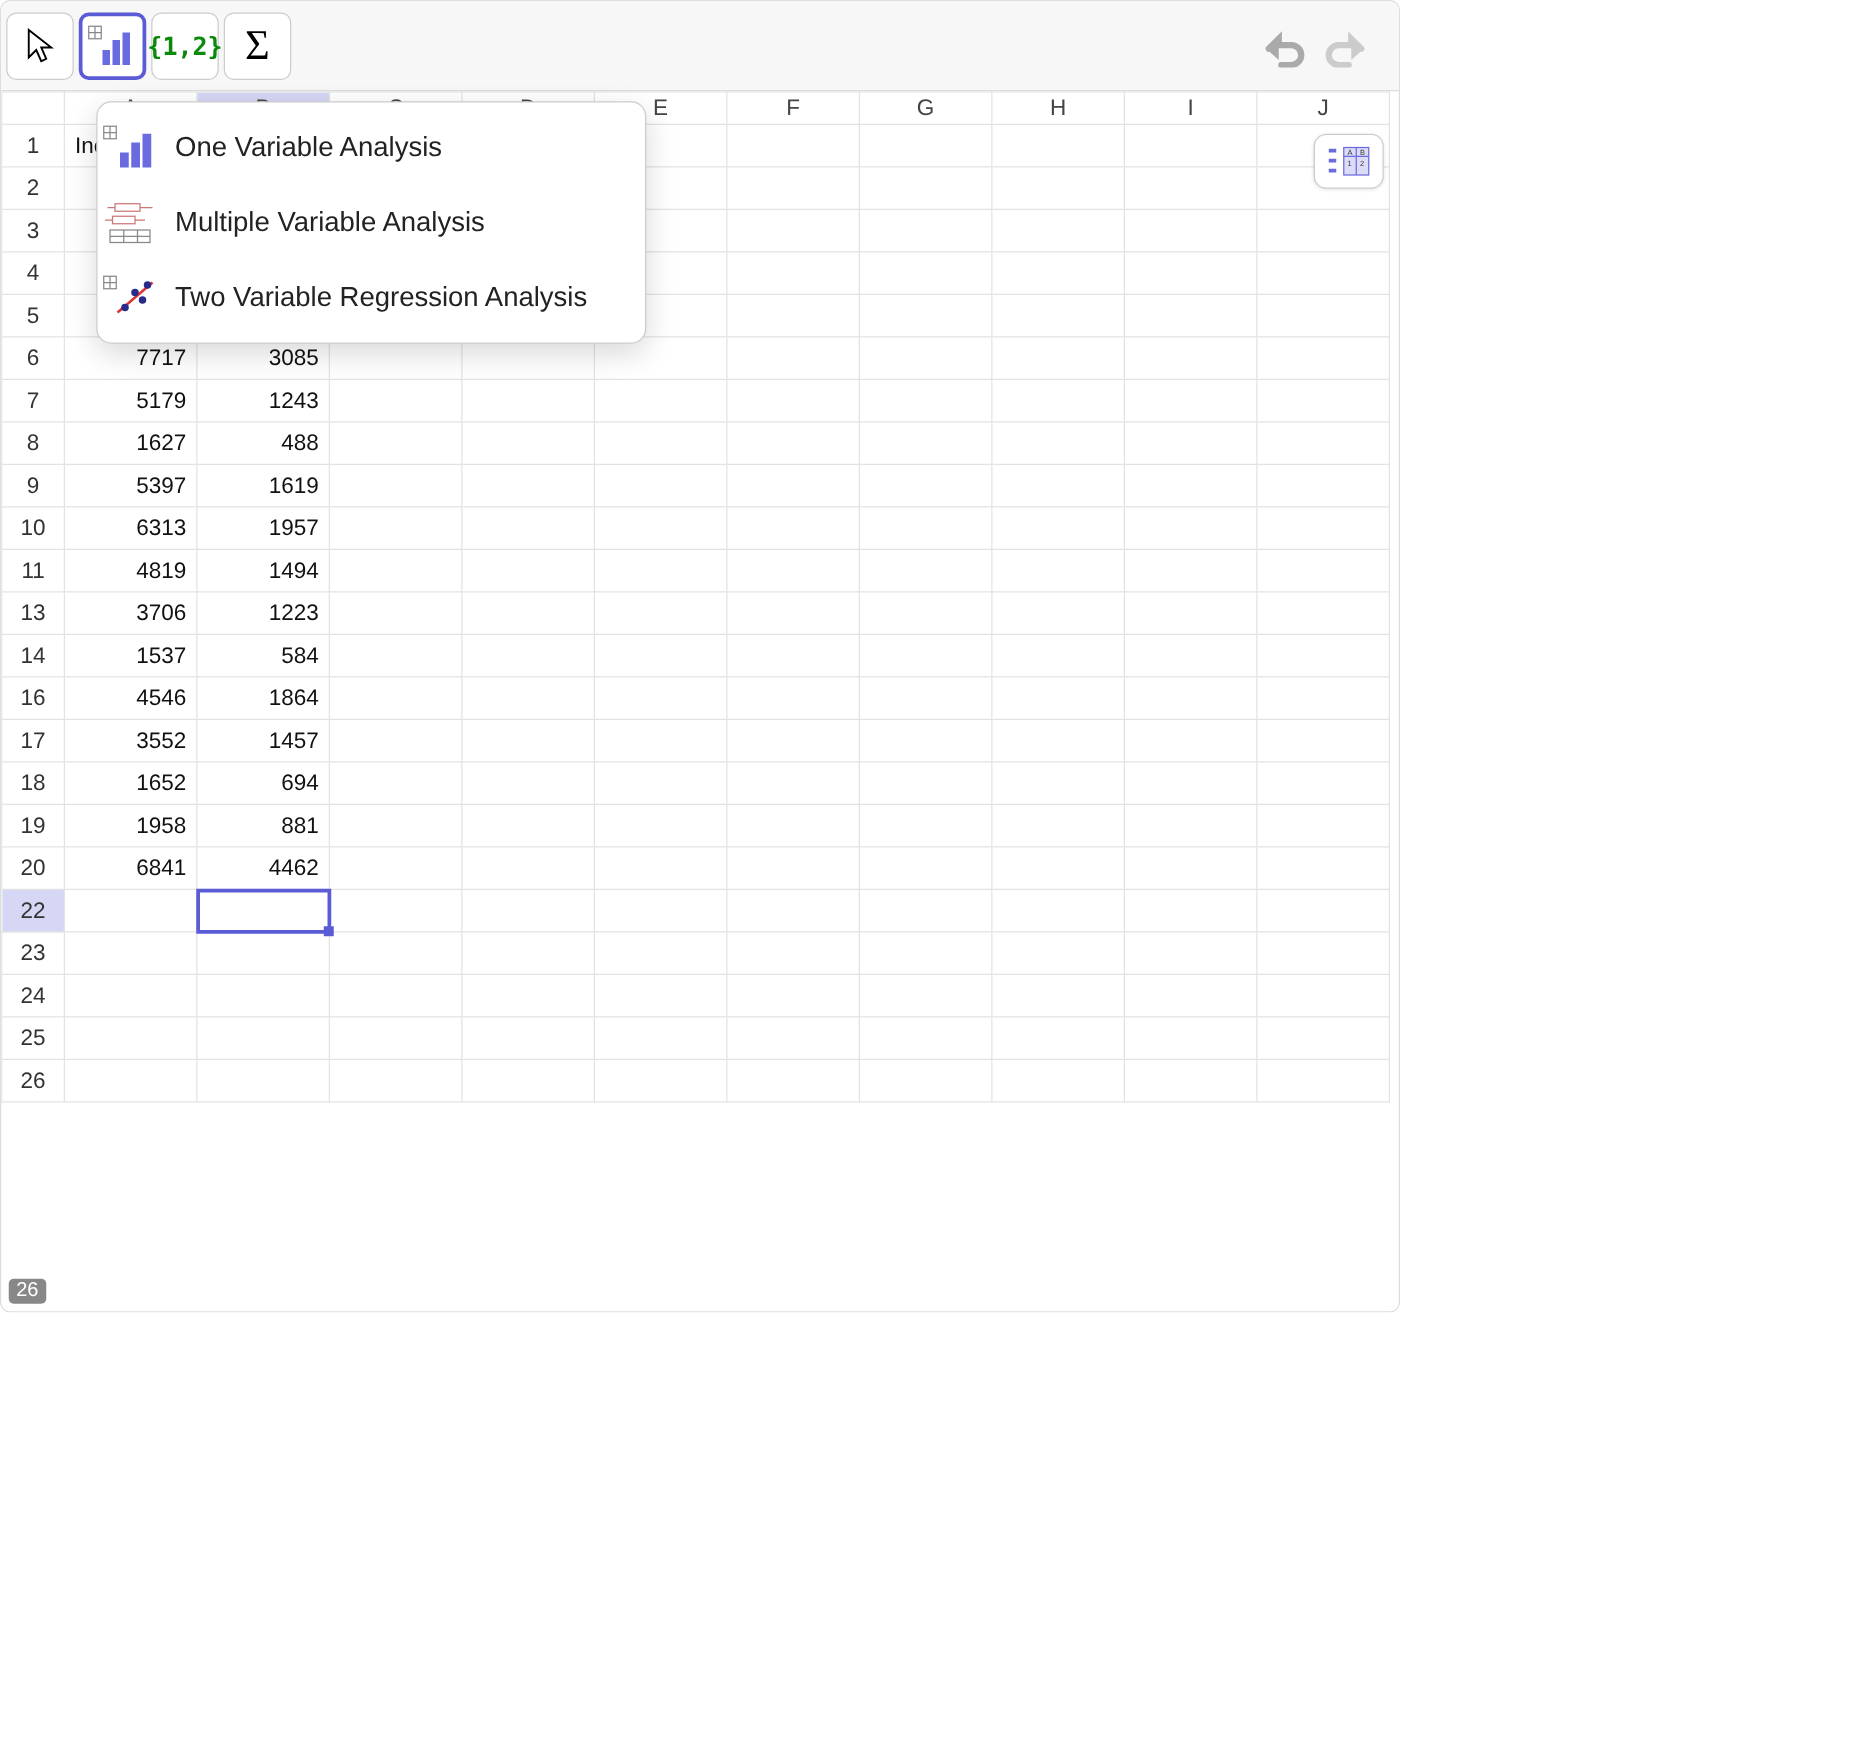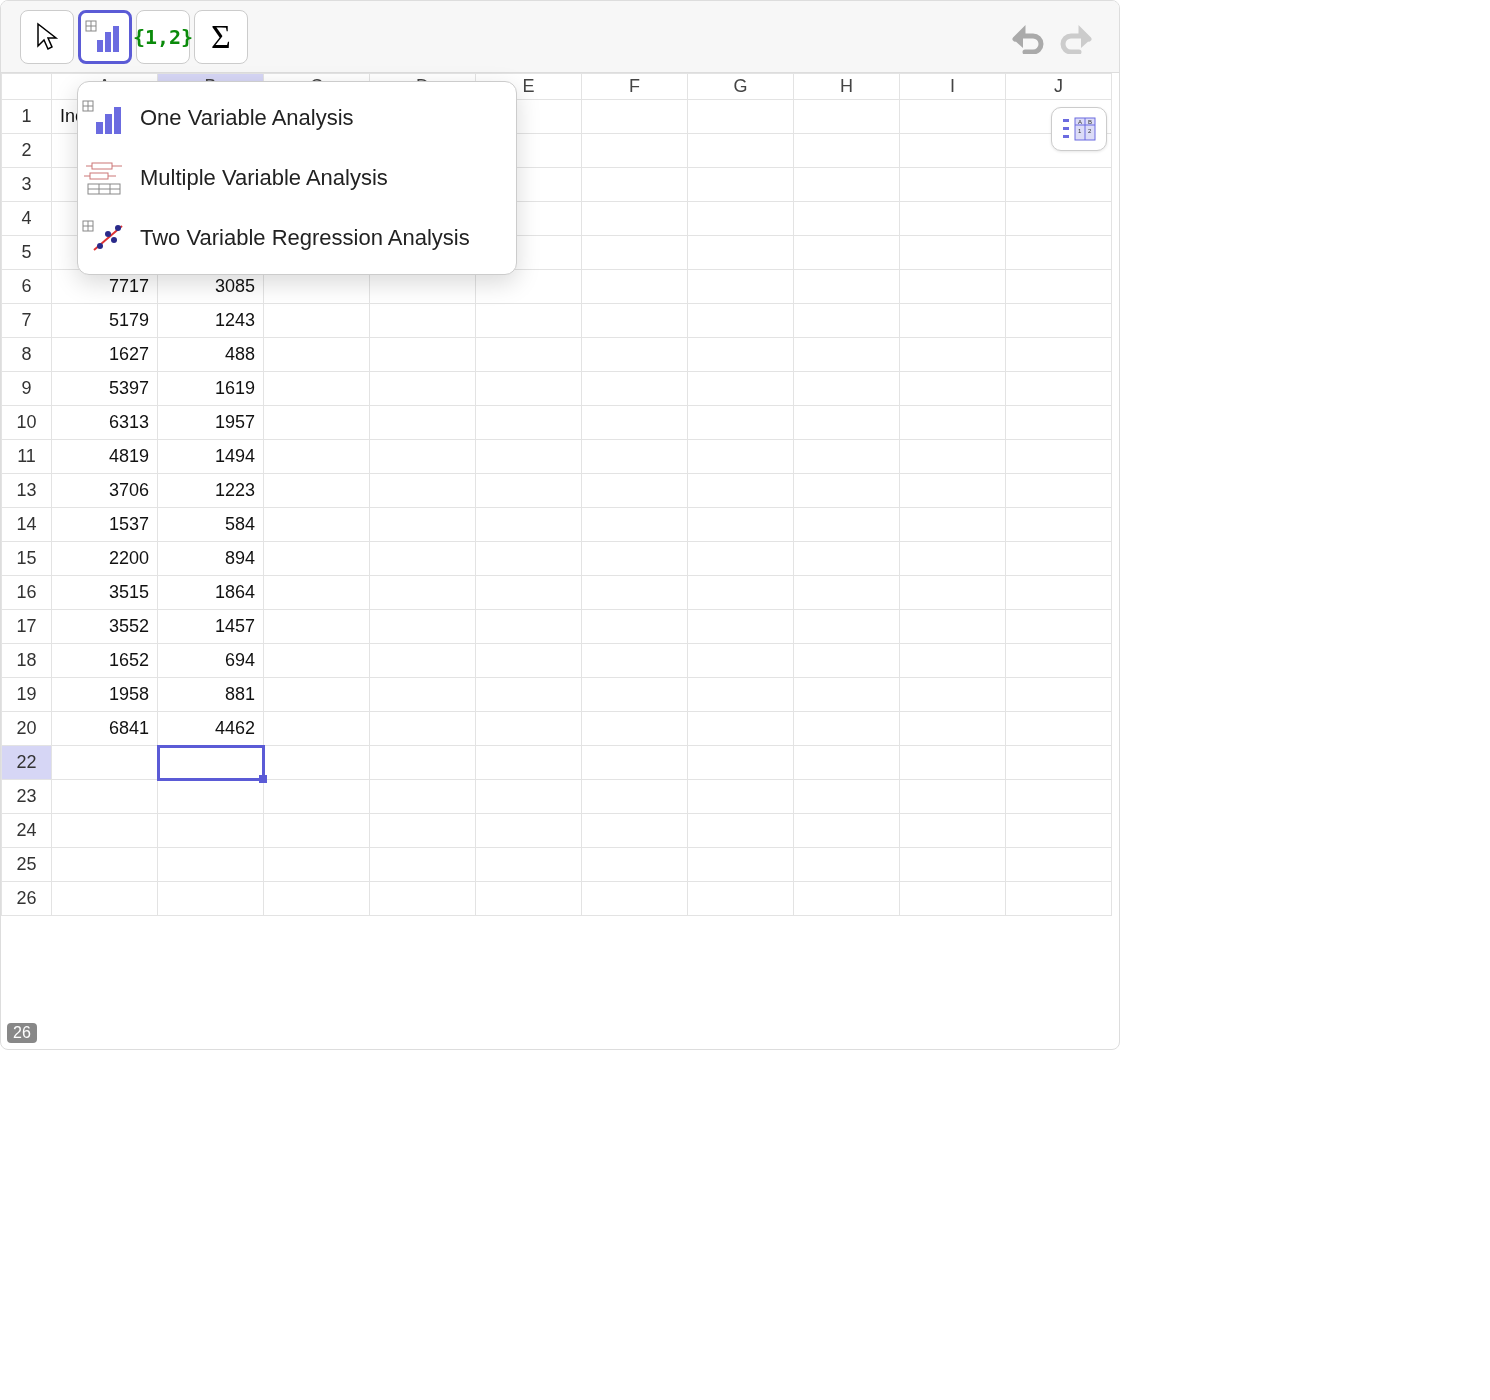--- a/index.html
+++ b/index.html
@@ -1,20 +1,20 @@
 <!DOCTYPE html>
 <html><head>
 <meta charset="utf-8">
 <style>
   * { box-sizing: border-box; }
   html, body { margin:0; padding:0; font-family: Arial, Helvetica, sans-serif; background:#fff; }
   .app { width:1120px; height:1050px; position:relative; border:1px solid #ddd; border-radius:8px; overflow:hidden; }
 
   
-  .toolbar { height:72px; background:#f7f7f7; border-bottom:1px solid #ddd; display:flex; align-items:center; padding:10px 19px; gap:4px; position:relative; }
+  .toolbar { height:72px; background:#f7f7f7; border-bottom:1px solid #ddd; display:flex; align-items:center; padding:10px 4px; gap:4px; position:relative; }
   .tbtn { width:54px; height:54px; background:#fff; border:1px solid #ccc; border-radius:8px; display:flex; align-items:center; justify-content:center; font-size:24px; cursor:pointer; }
   .tbtn.active { border:3px solid #5b5bd6; }
   .tbtn.braces { color:#0a8a0a; font-family: monospace; font-weight:bold; font-size:20px; }
   .undo-redo { position:absolute; right:16px; top:18px; display:flex; gap:6px; }
   .ur-btn { width:48px; height:40px; display:flex; align-items:center; justify-content:center; font-size:32px; color:#aaa; cursor:pointer; }
 
   
   .sheet-wrap { position:absolute; top:72px; left:0; right:0; bottom:0; overflow:hidden; }
   table.sheet { border-collapse:collapse; table-layout:fixed; }
   table.sheet th, table.sheet td { border:1px solid #e3e3e3; font-size:18px; }
@@ -268,35 +268,22 @@
             <td></td>
             <td></td>
             <td></td>
             <td></td>
             <td></td>
             <td></td>
             <td></td>
             <td></td>
           </tr>
           <tr>
-            <th class="rowhdr">15</th>
-            <td>2200</td>
-            <td>894</td>
-            <td></td>
-            <td></td>
-            <td></td>
-            <td></td>
-            <td></td>
-            <td></td>
-            <td></td>
-            <td></td>
-          </tr>
-          <tr>
             <th class="rowhdr">16</th>
-            <td>3515</td>
+            <td>4546</td>
             <td>1864</td>
             <td></td>
             <td></td>
             <td></td>
             <td></td>
             <td></td>
             <td></td>
             <td></td>
             <td></td>
           </tr>

